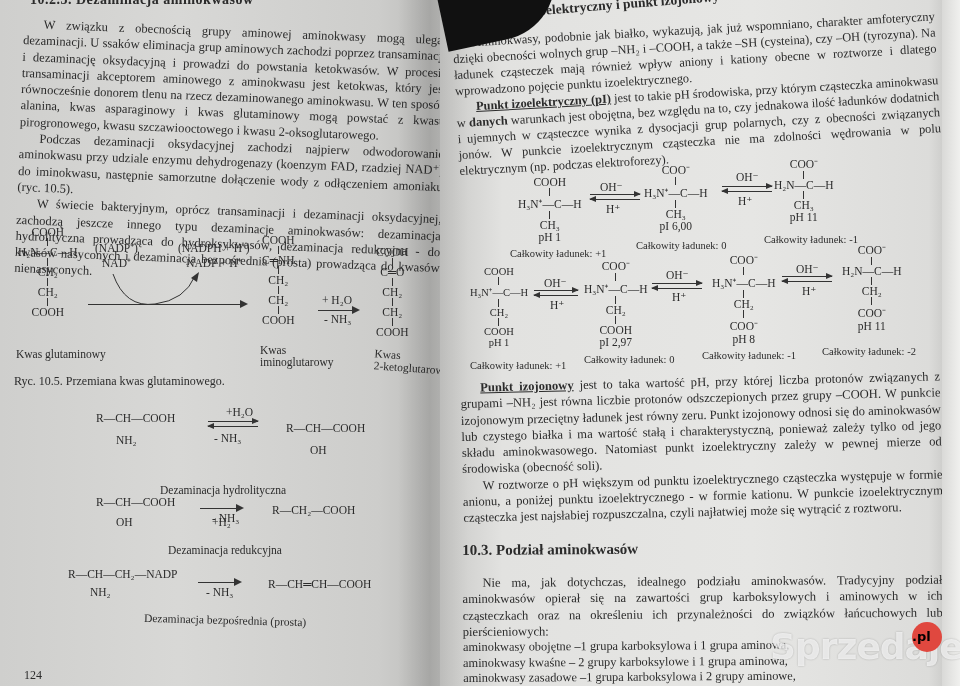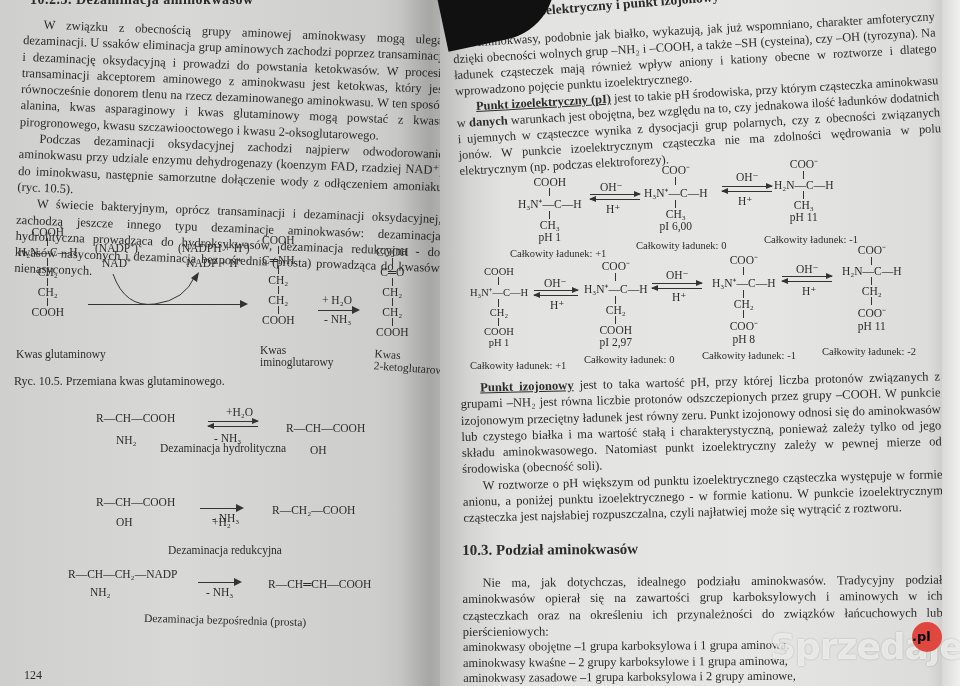--- a/index.html
+++ b/index.html
@@ -145,21 +145,21 @@
       <div class="chem" style="left:96px;top:412px;">R—CH—COOH</div>
       <div class="chem" style="left:116px;top:434px;">NH₂</div>
       <div class="label" style="left:226px;top:406px;">+H₂O</div>
       <div class="eq-arrow" style="left:208px;top:421px;">
           <div class="f"></div>
           <div class="b"></div>
         </div>
       <div class="label" style="left:214px;top:432px;">- NH₃</div>
       <div class="chem" style="left:286px;top:422px;">R—CH—COOH</div>
       <div class="chem" style="left:310px;top:444px;">OH</div>
-      <div class="caption" style="left:160px;top:442px;">Dezaminacja hydrolityczna</div>
+      <div class="caption" style="left:160px;top:484px;">Dezaminacja hydrolityczna</div>
     </div>
 
     <div>
       <div class="chem" style="left:96px;top:496px;">R—CH—COOH</div>
       <div class="chem" style="left:116px;top:516px;">OH</div>
       <div class="label" style="left:212px;top:516px;font-family:Liberation Serif, serif;">+H₂</div>
       <div class="arrow-line" style="left:200px;top:508px;width:42px;"></div>
       <div class="label" style="left:212px;top:512px;">- NH₃</div>
       <div class="chem" style="left:272px;top:504px;">R—CH₂—COOH</div>
       <div class="caption" style="left:168px;top:544px;">Dezaminacja redukcyjna</div>

